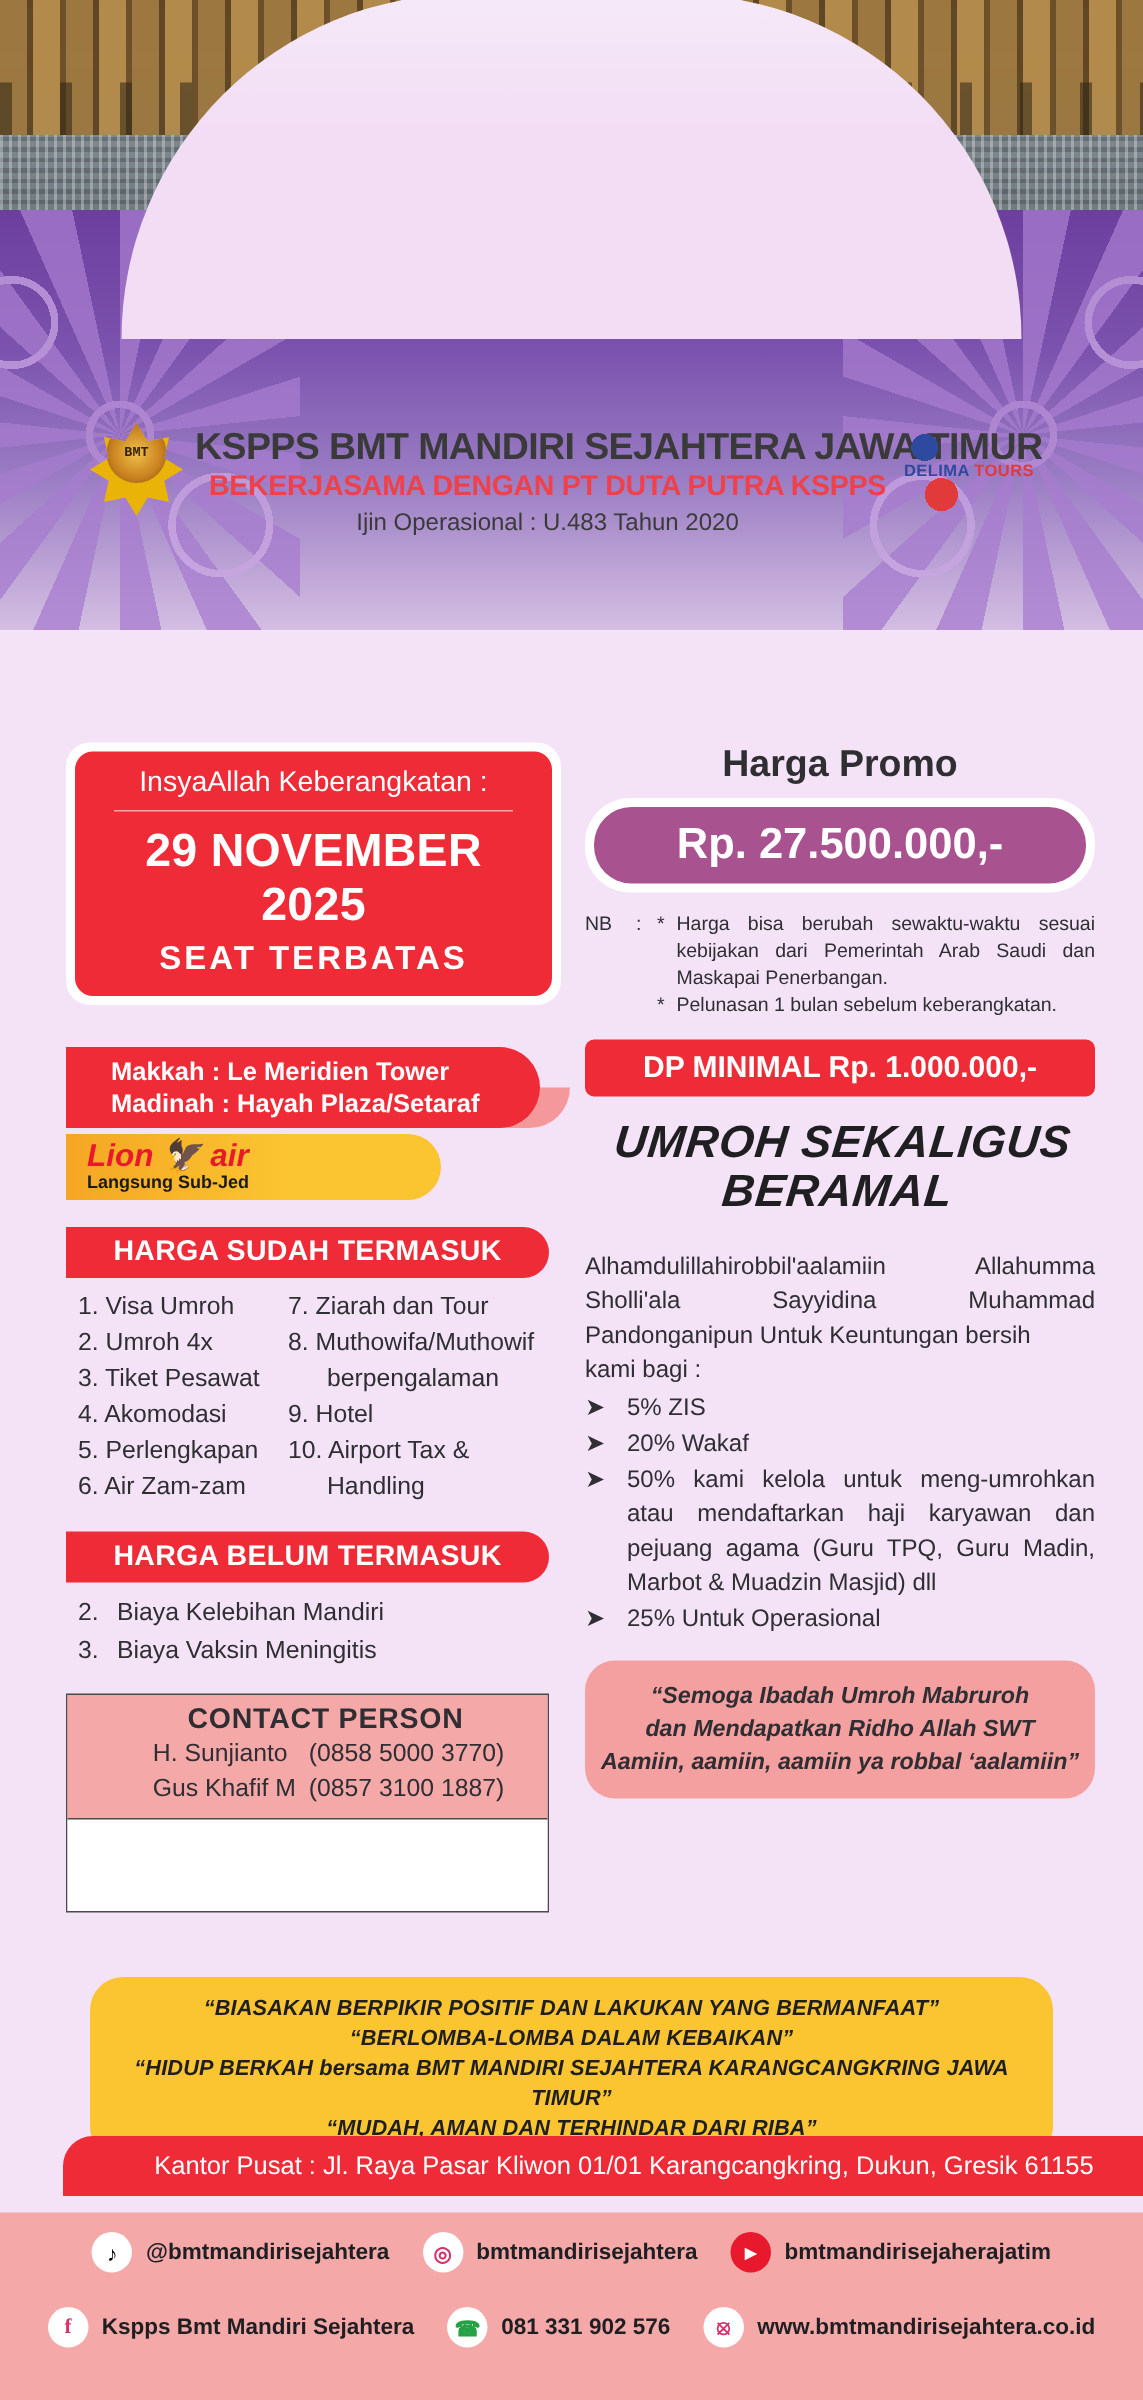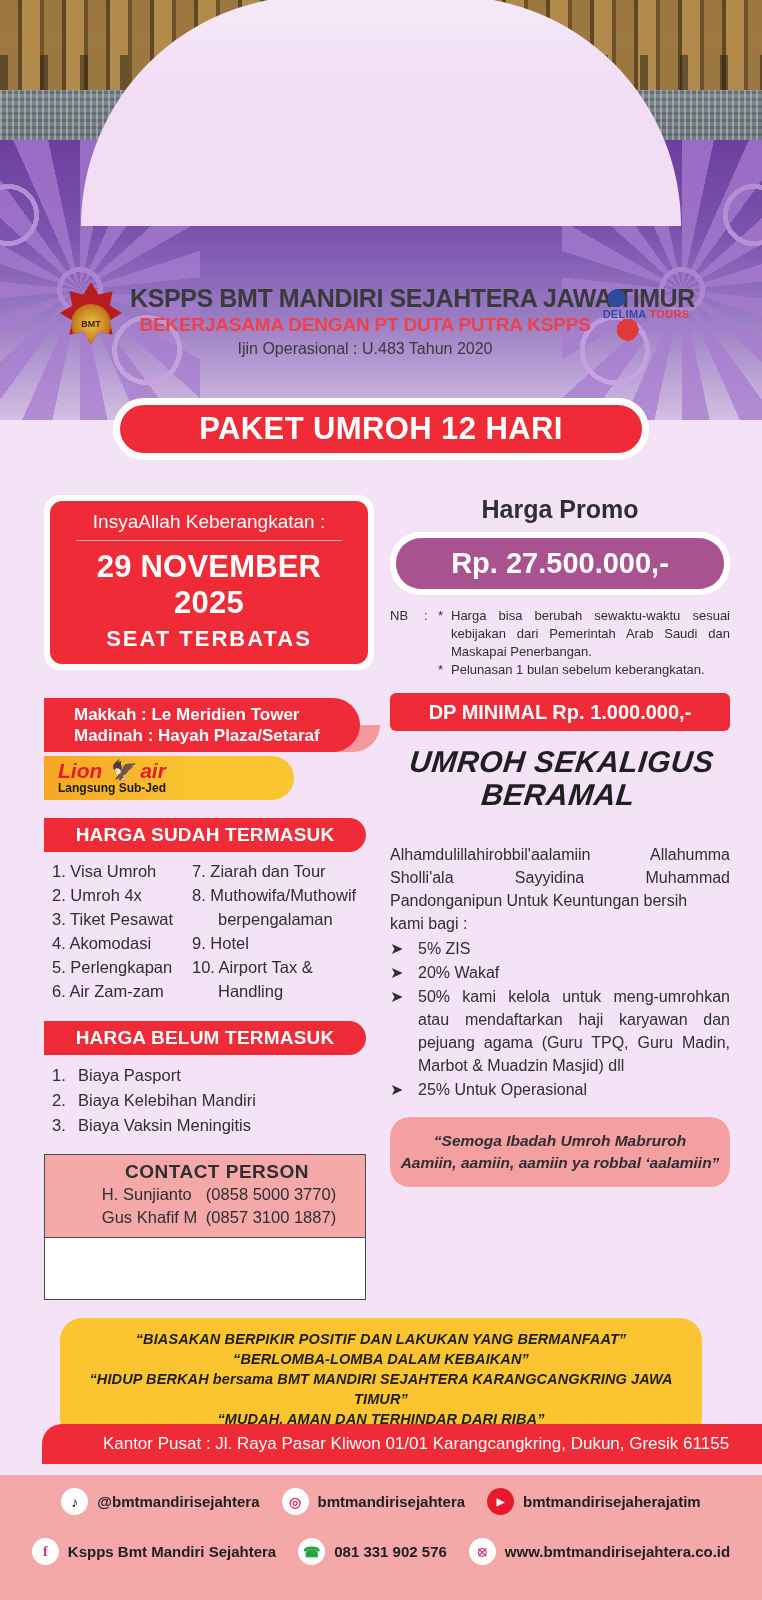--- a/index.html
+++ b/index.html
@@ -92,22 +92,22 @@
   }
   .bodybg {
     position:absolute; left:0; top:420px; width:762px; height:1180px;
     background:#f4e2f7; z-index:2;
   }
 
   
   .logorow { position:absolute; left:0; top:280px; width:762px; z-index:5; }
   .bmt-star {
     position:absolute; left:60px; top:2px; width:62px; height:62px;
-    background:#b91c1c; clip-path:polygon(50% 0,62% 20%,85% 15%,80% 38%,100% 50%,80% 62%,85% 85%,62% 80%,50% 100%,38% 80%,15% 85%,20% 62%,0 50%,20% 38%,15% 15%,38% 20%);
-    display:flex; align-items:flex-end; justify-content:center;
+    background:#eab308; clip-path:polygon(50% 0,62% 20%,85% 15%,80% 38%,100% 50%,80% 62%,85% 85%,62% 80%,50% 100%,38% 80%,15% 85%,20% 62%,0 50%,20% 38%,15% 15%,38% 20%);
+    display:flex; align-items:flex-start; justify-content:center;font-family:Liberation Mono, monospace;
   }
   .bmt-inner {
     width:40px; height:40px; border-radius:50%;
     background:radial-gradient(circle,#f0c04a 0%,#c8801f 60%,#7a4a12 100%);
     display:flex; align-items:center; justify-content:center;
     font-size:9px; font-weight:bold; color:#3a2206;
   }
   .org-name {
     position:absolute; left:130px; top:4px; width:470px;
     font-size:25px; font-weight:bold; color:#3a3a3a; letter-spacing:-.4px;
@@ -235,21 +235,21 @@
     margin-top:14px; height:38px; background:#ee2b37; border-radius:6px;
     display:flex; align-items:center; justify-content:center;
     color:#fff; font-size:20px; font-weight:bold;
   }
   .usb {
     margin-top:14px; text-align:center; font-size:30px; font-weight:bold;
     font-style:italic; color:#1f1f22; line-height:33px; letter-spacing:.5px;
     transform:skewX(-6deg);
   }
   .doa {
-    margin-top:32px; font-size:16px; color:#2e2e33; line-height:23px; text-align:justify;
+    margin-top:22px; font-size:16px; color:#2e2e33; line-height:23px; text-align:justify;
   }
   .bagi { font-size:16px; color:#2e2e33; line-height:23px; }
   .alloc { margin-top:2px; font-size:16px; color:#2e2e33; line-height:23px; }
   .alloc li { list-style:none; display:flex; margin-bottom:1px; }
   .alloc .arw { width:28px; flex-shrink:0; color:#2e2e33; }
   .alloc .tx { flex:1; text-align:justify; }
   .pray {
     margin-top:16px; background:#f5a0a0; border-radius:20px;
     padding:13px 10px; text-align:center;
     font-size:15.5px; font-style:italic; font-weight:bold; color:#2e2e33; line-height:22px;
@@ -318,23 +318,20 @@
     <div class="ijin">Ijin Operasional : U.483 Tahun 2020</div>
     <div class="delima">
       <div class="swoosh"></div>
       <div class="delima-txt">
         <span class="d1">DELIMA</span>
         <span class="d2">TOURS</span>
       </div>
     </div>
   </div>
 
-  <div class="title-wrap">
-    <div class="title-in">PAKET UMROH 12 HARI</div>
-  </div>
 
   <div class="col-l">
 
     <div class="datecard">
       <div class="datecard-in">
         <div class="dc-top">InsyaAllah Keberangkatan :</div>
         <div class="dc-rule"></div>
         <div class="dc-date">29 NOVEMBER 2025</div>
         <div class="dc-seat">SEAT TERBATAS</div>
       </div>
@@ -374,23 +371,20 @@
         <li class="hang">berpengalaman</li>
         <li>9. Hotel</li>
         <li>10. Airport Tax &amp;</li>
         <li class="hang">Handling</li>
       </ul>
     </div>
 
     <div class="redhead">HARGA BELUM TERMASUK</div>
     <ul class="exc-list">
       <li>
-        <span class="n">1.</span><span>Biaya Pasport</span>
-      </li>
-      <li>
         <span class="n">2.</span><span>Biaya Kelebihan Mandiri</span>
       </li>
       <li>
         <span class="n">3.</span><span>Biaya Vaksin Meningitis</span>
       </li>
     </ul>
 
     <div class="contact">
       <div class="contact-head">
         <div class="contact-title">CONTACT PERSON</div>
@@ -450,20 +444,21 @@
         <span class="tx">50% kami kelola untuk meng-umrohkan atau mendaftarkan haji karyawan dan pejuang agama (Guru TPQ, Guru Madin, Marbot &amp; Muadzin Masjid) dll</span>
       </li>
       <li>
         <span class="arw">➤</span>
         <span class="tx">25% Untuk Operasional</span>
       </li>
     </ul>
 
     <div class="pray">
       <div>“Semoga Ibadah Umroh Mabruroh</div>
+      <div>dan Mendapatkan Ridho Allah SWT</div>
       <div>Aamiin, aamiin, aamiin ya robbal ‘aalamiin”</div>
     </div>
   </div>
 
   <div class="motto">
     <div>“BIASAKAN BERPIKIR POSITIF DAN LAKUKAN YANG BERMANFAAT”</div>
     <div>“BERLOMBA-LOMBA DALAM KEBAIKAN”</div>
     <div>“HIDUP BERKAH bersama BMT MANDIRI SEJAHTERA KARANGCANGKRING JAWA TIMUR”</div>
     <div>“MUDAH, AMAN DAN TERHINDAR DARI RIBA”</div>
   </div>

